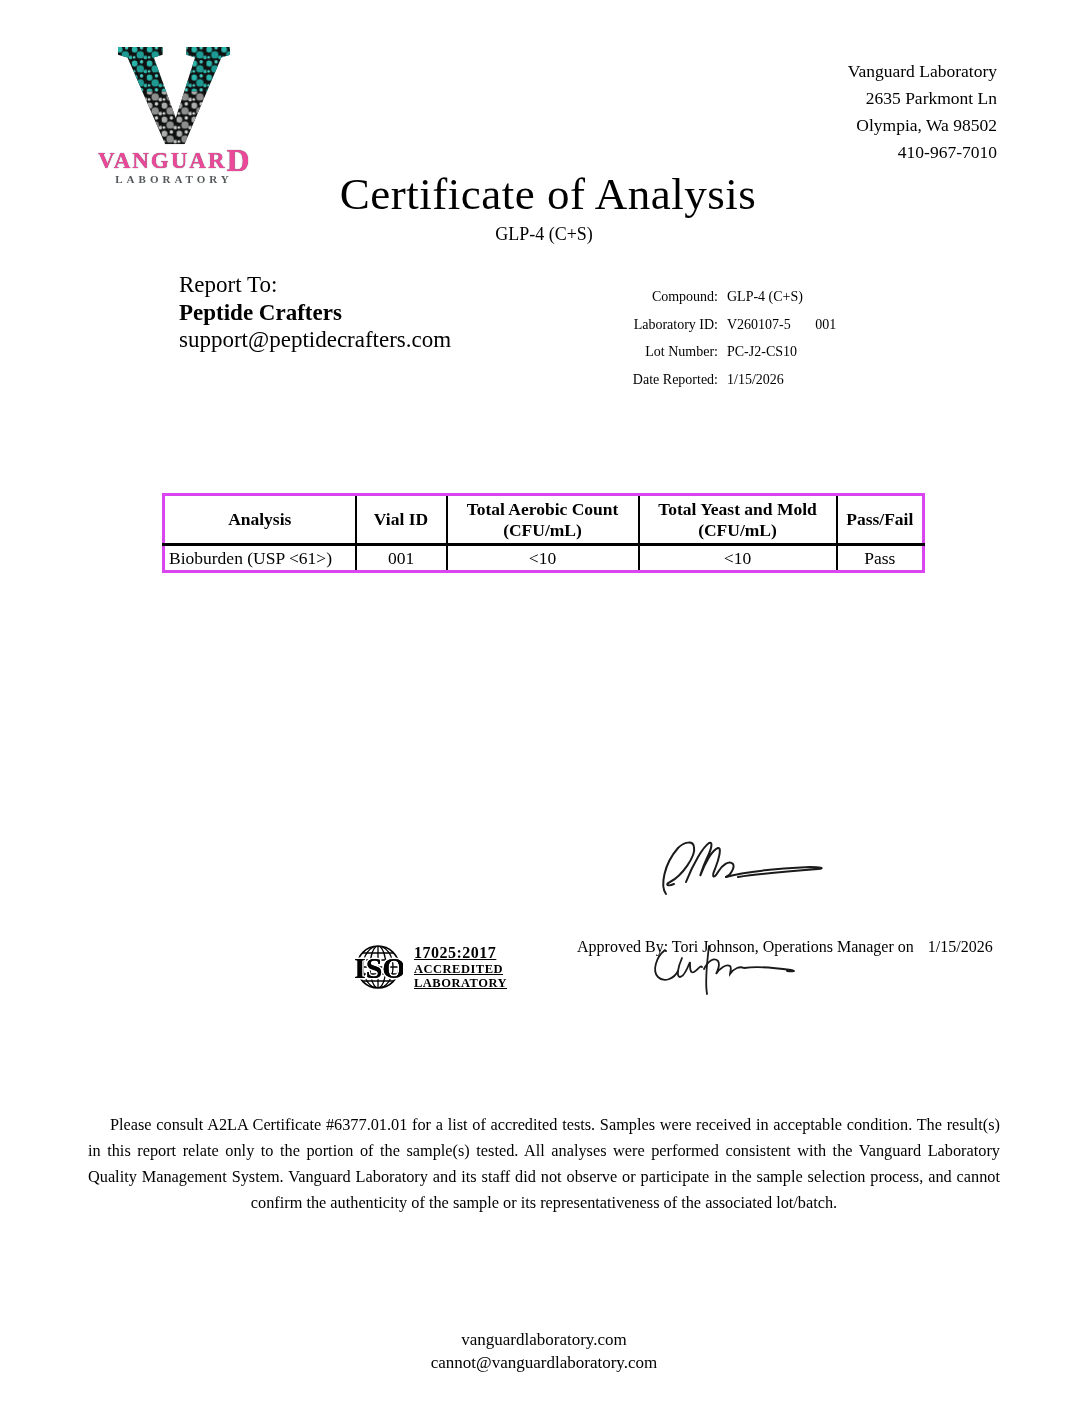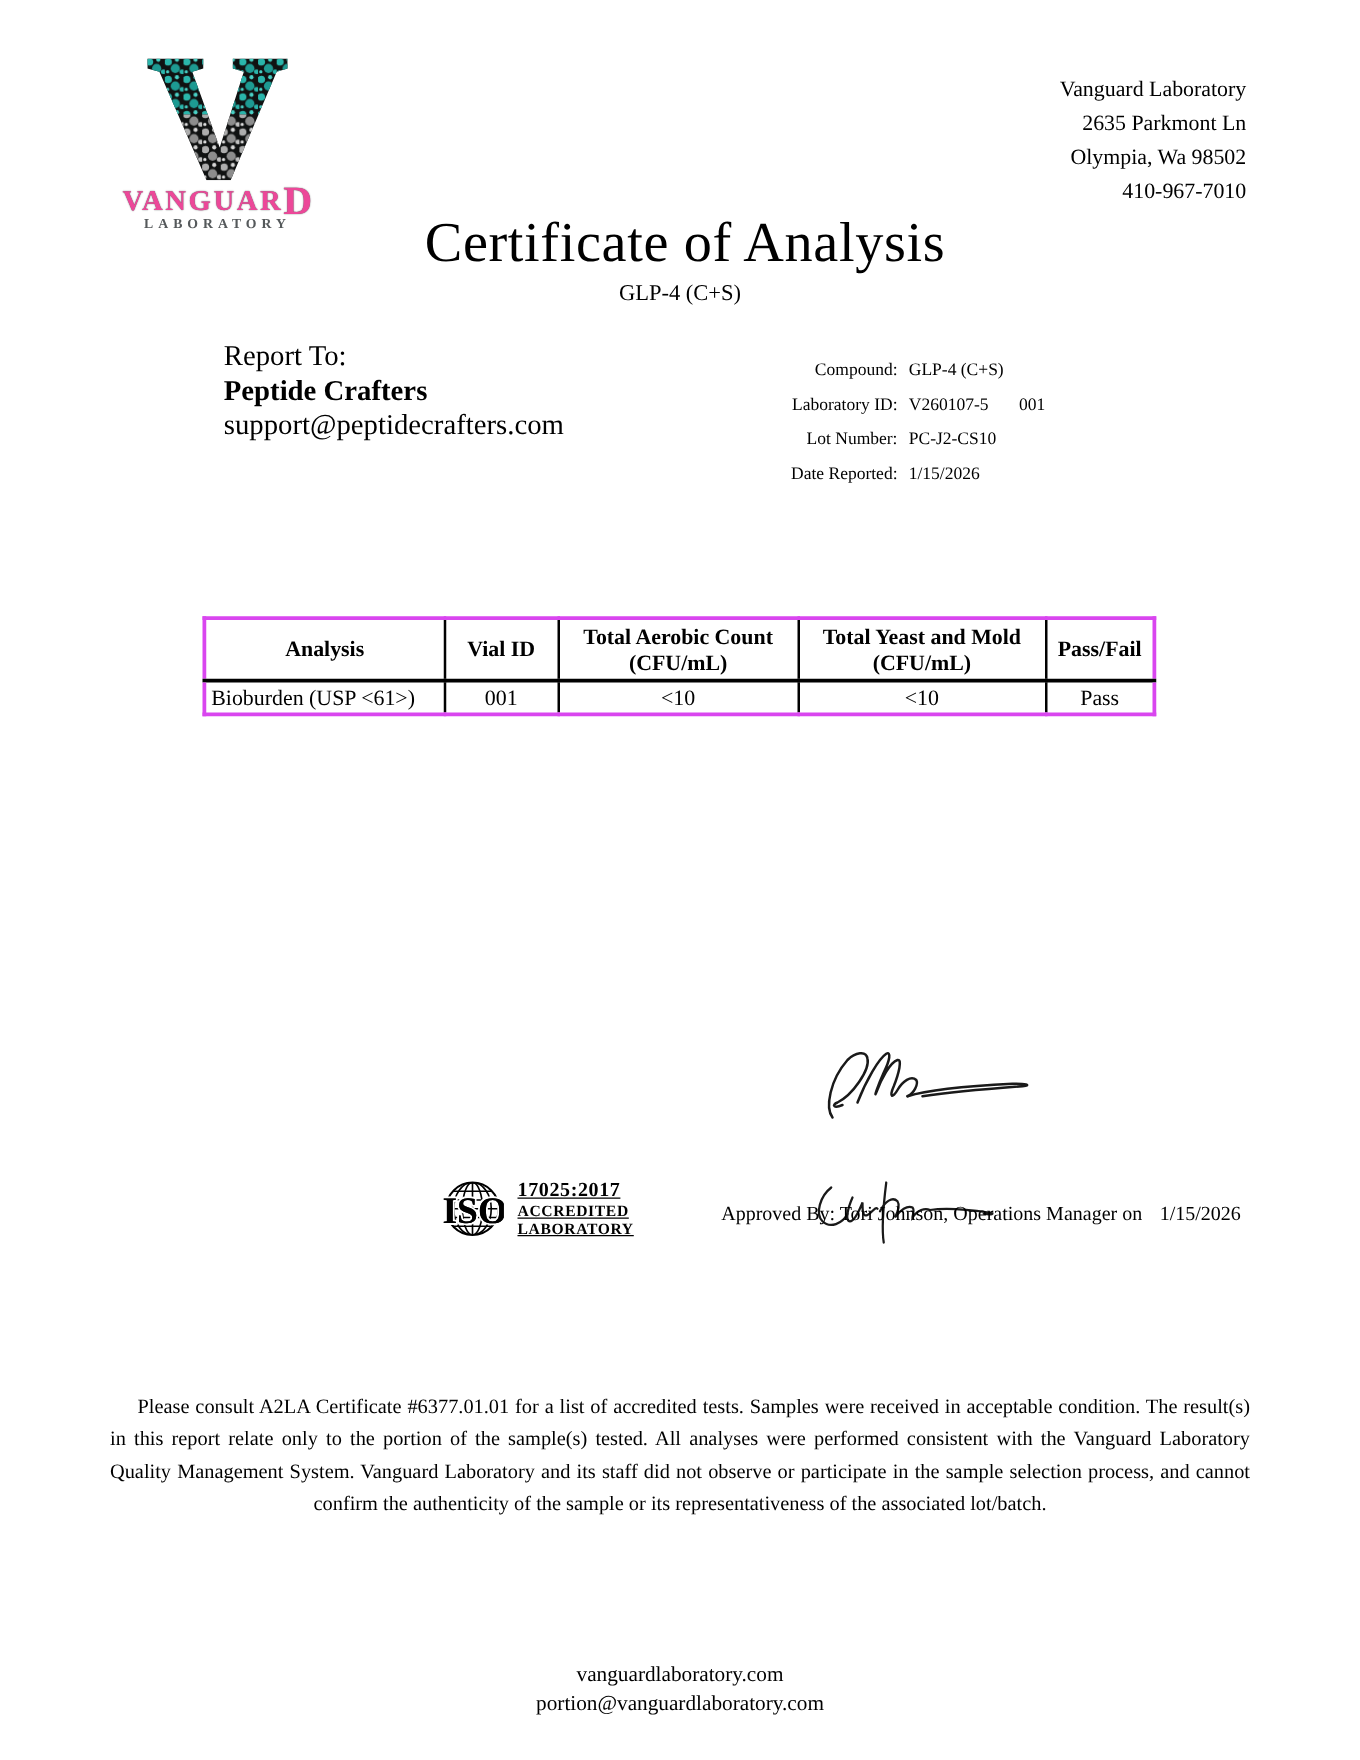--- a/index.html
+++ b/index.html
@@ -49,21 +49,21 @@
   .results th { font-weight:bold; white-space:pre-line; height:50px; }
   .results tr { height:27px; }
   .results thead tr { border-bottom:3px solid #000; }
   .results td.left { text-align:left; padding-left:4px; }
 
   
   .sig1 { position:absolute; left:652px; top:834px; }
   .sig2 { position:absolute; left:645px; top:938px; }
   .sig-line { position:absolute; font-size:16px; white-space:nowrap; }
   .sig-line.report { left:580px; top:919px; }
-  .sig-line.approve { left:577px; top:963px;text-align:center; }
+  .sig-line.approve { left:577px; top:938px;text-align:center; }
   .sig-date { margin-left:14px; }
 
   
   .iso { position:absolute; left:353px; top:941px; display:flex;
          align-items:center; gap:11px; }
   .iso-lines { display:flex; flex-direction:column; }
   .iso-lines span { font-weight:bold; text-decoration:underline;
                     font-family:"Liberation Serif", serif; line-height:1.12; }
   .iso-l1 { font-size:16px; letter-spacing:0.5px; }
   .iso-l2, .iso-l3 { font-size:12.5px; letter-spacing:0.5px; }
@@ -213,16 +213,16 @@
     </g>
   </svg>
   <div class="sig-line approve">
     <span>Approved By: Tori Johnson, Operations Manager on</span><span class="sig-date">1/15/2026</span>
   </div>
 
   <p class="disclaimer">Please consult A2LA Certificate #6377.01.01 for a list of accredited tests. Samples were received in acceptable condition. The result(s) in this report relate only to the portion of the sample(s) tested. All analyses were performed consistent with the Vanguard Laboratory Quality Management System. Vanguard Laboratory and its staff did not observe or participate in the sample selection process, and cannot confirm the authenticity of the sample or its representativeness of the associated lot/batch.</p>
 
   <div class="footer">
     <div>vanguardlaboratory.com</div>
-    <div>portion@vanguardlaboratory.com</div>
+    <div>cannot@vanguardlaboratory.com</div>
   </div>
 
 </div>
 
 </body></html>

